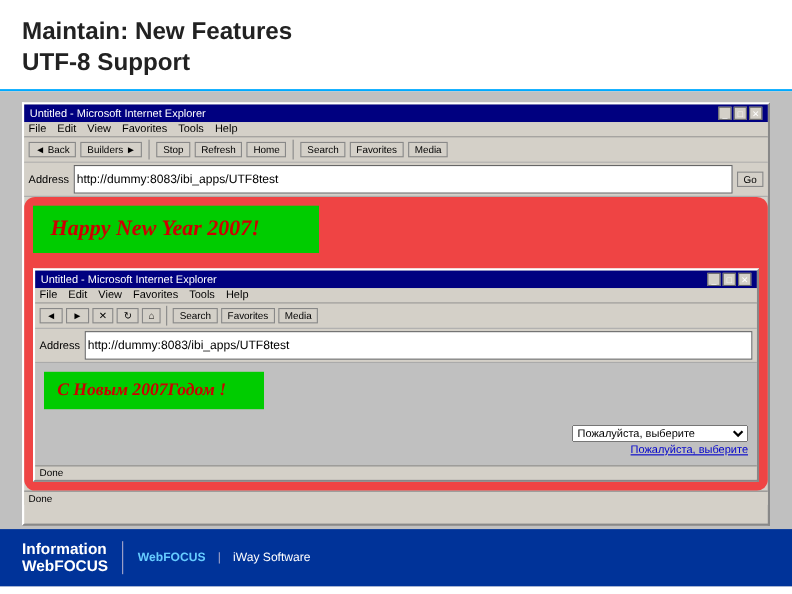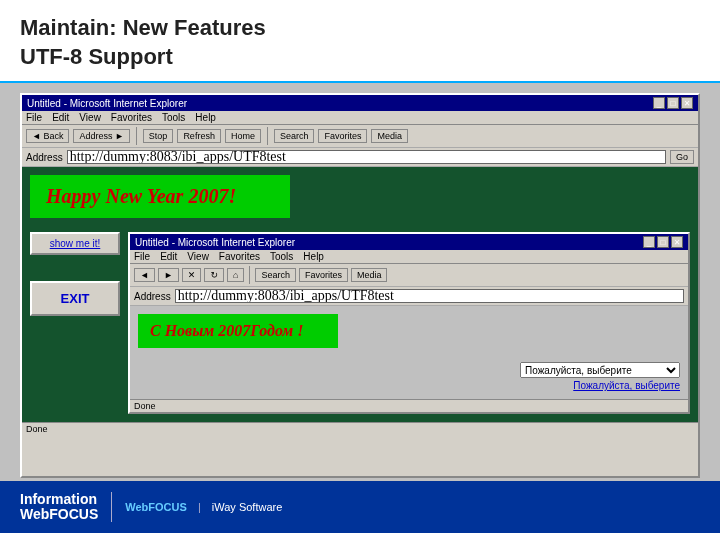--- a/index.html
+++ b/index.html
@@ -109,35 +109,36 @@
       display: flex;
       align-items: center;
       gap: 4px;
       border-bottom: 1px solid #aaa;
       font-size: 10px;
       font-family: "Tahoma", sans-serif;
     }
     .address-label { font-size: 10px; }
     .address-bar {
       flex: 1;
-      height: 14px;
+      height: 26px;
       background: #fff;
       border: 1px solid #666;
-      font-size: 14px;
+      font-size: 11px;
       padding: 0 2px;
-      font-family: Liberation Serif, serif;
+      font-family: Liberation Sans, sans-serif;
     }
 
     
     .browser-page-outer {
-      background: #14532d;
+      background: #ef4444;
       flex: 1;
       padding: 8px;
       position: relative;
       min-height: 0;
+      border-radius: 10px;
     }
 
     .happy-banner-outer {
       background: #00cc00;
       padding: 10px 16px;
       margin-bottom: 10px;
       display: inline-block;
       min-width: 260px;
     }
     .happy-text-outer {
@@ -377,21 +378,21 @@
       <span>File</span>
       <span>Edit</span>
       <span>View</span>
       <span>Favorites</span>
       <span>Tools</span>
       <span>Help</span>
     </div>
 
     <div class="browser-toolbar">
       <button class="tb-btn">◄ Back</button>
-      <button class="tb-btn">Address ►</button>
+      <button class="tb-btn">Builders ►</button>
       <div class="tb-separator"></div>
       <button class="tb-btn">Stop</button>
       <button class="tb-btn">Refresh</button>
       <button class="tb-btn">Home</button>
       <div class="tb-separator"></div>
       <button class="tb-btn">Search</button>
       <button class="tb-btn">Favorites</button>
       <button class="tb-btn">Media</button>
     </div>
 
@@ -402,24 +403,20 @@
     </div>
 
     <div class="browser-page-outer">
 
       
       <div class="happy-banner-outer">
         <span class="happy-text-outer">Happy New Year 2007!</span>
       </div>
 
       <div class="outer-sidebar">
-        <div class="sidebar-btn-area">
-          <div class="outer-link-btn">show me it!</div>
-          <div class="outer-exit-btn">EXIT</div>
-        </div>
 
         <div class="browser-inner">
 
           <div class="inner-titlebar">
             <span>Untitled - Microsoft Internet Explorer</span>
             <div class="browser-titlebar-btns">
               <div class="win-btn">_</div>
               <div class="win-btn">□</div>
               <div class="win-btn">✕</div>
             </div>

